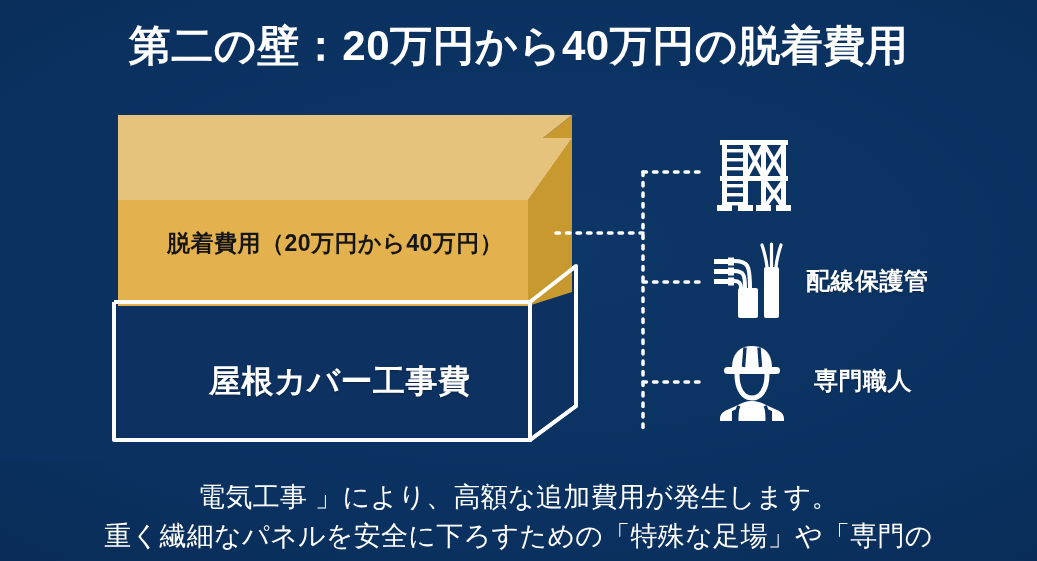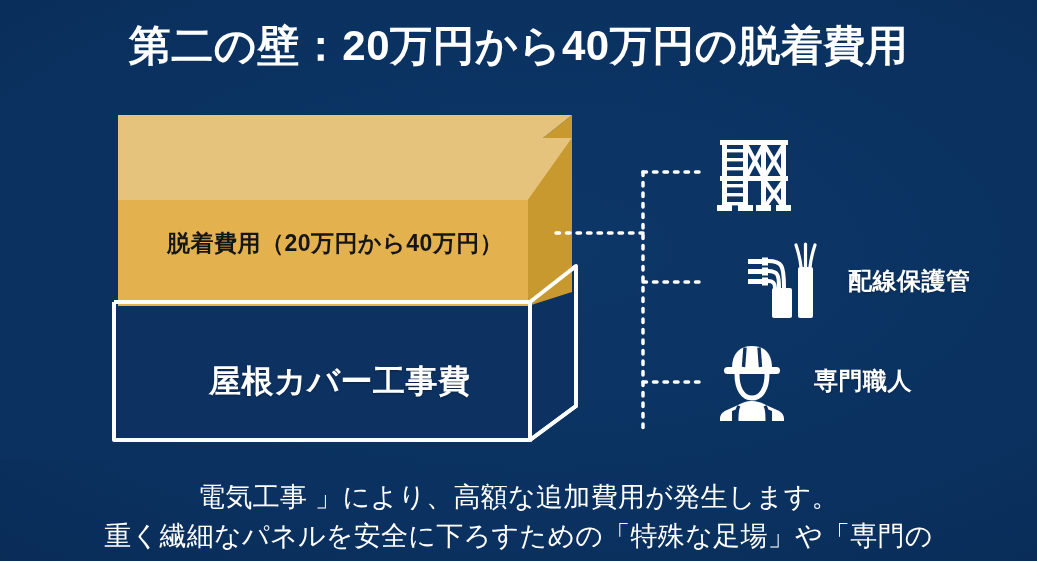--- a/index.html
+++ b/index.html
@@ -71,21 +71,21 @@
   }
 
   
   .icon-row {
     position: absolute;
     display: flex;
     align-items: center;
     gap: 16px;
   }
   #row-0 { left: 706px; top: 20px; }
-  #row-1 { left: 740px; top: 125px; }
+  #row-1 { left: 706px; top: 125px; gap: 8px; }
   #row-2 { left: 706px; top: 225px; align-items: center; }
 
   .icon-box {
     width: 92px;
     height: 92px;
     display: flex;
     align-items: center;
     justify-content: center;
     flex: 0 0 auto;
   }

